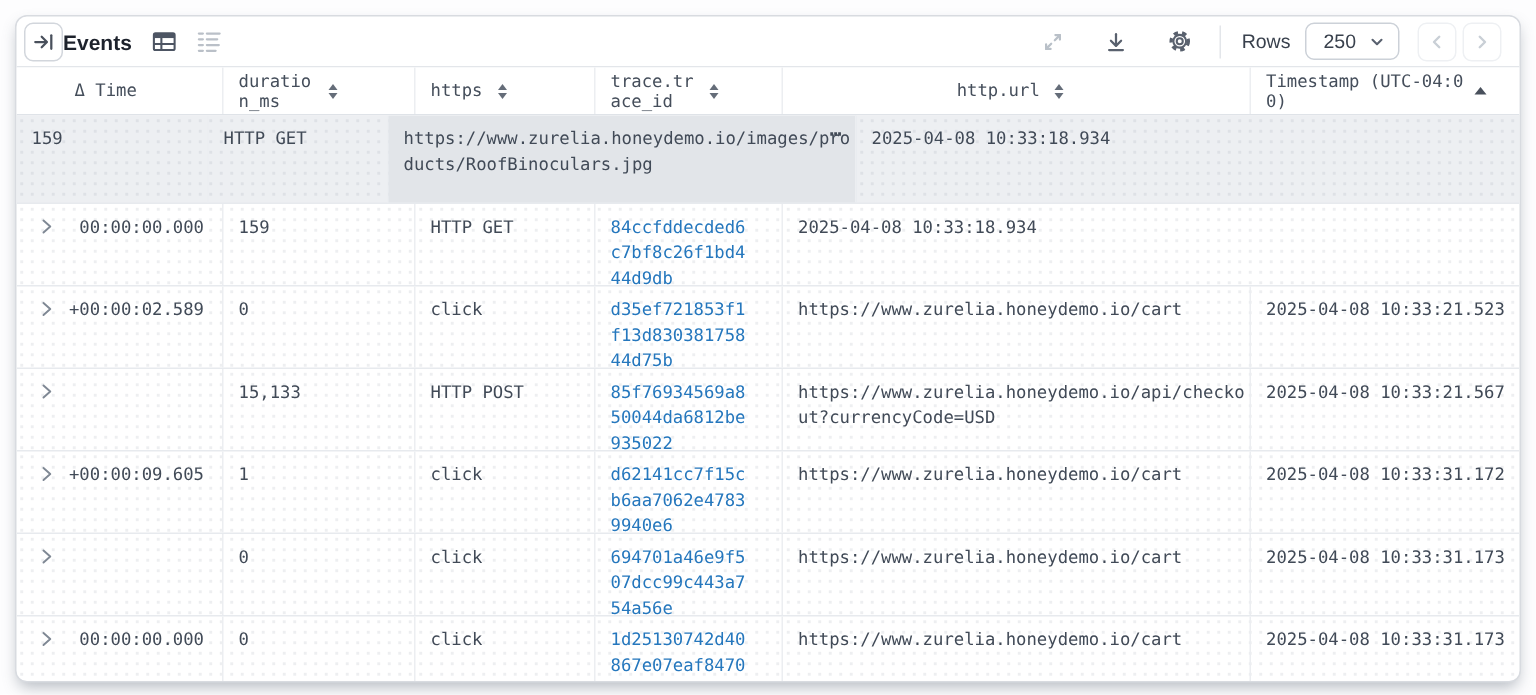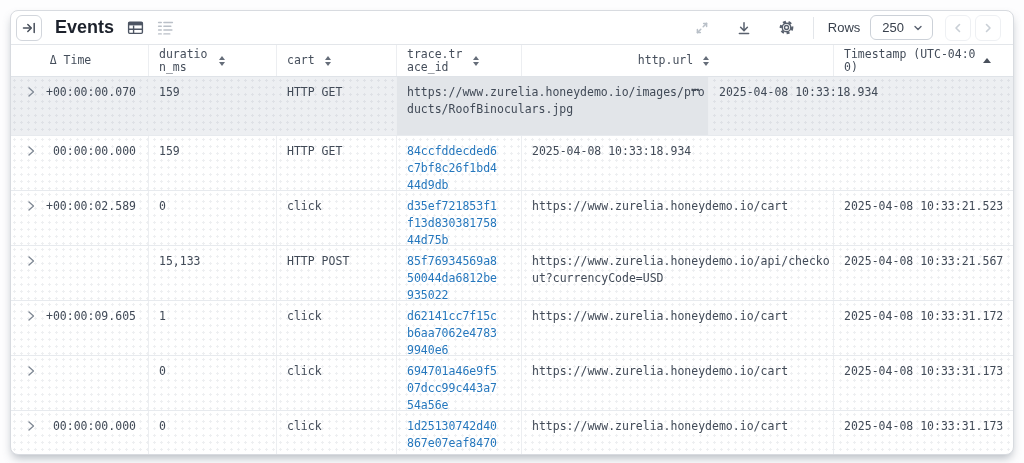--- a/index.html
+++ b/index.html
@@ -11,21 +11,21 @@
     --txt:#414a57; --hdrtxt:#454e5b; --bdr:#eceef1;
   }
   .panel { position:absolute; left:10px; top:10px; width:1004px; height:445px;
            background:#fff; border:1px solid #d8dbe0; border-radius:8px; overflow:hidden;
            box-shadow:0 5px 10px -2px rgba(96,106,120,.45); }
   
   .toolbar { height:34px; display:flex; align-items:center; padding:0 12px 0 5px;
              border-bottom:1px solid #e3e6ea; }
   .btn-collapse { width:26px; height:26px; border:1px solid #d2d6dc; border-radius:6px;
                   background:#fff; display:flex; align-items:center; justify-content:center; cursor:pointer; }
-  .title { margin-left:13px; font-size:18px; font-weight:700; color:#1d222c; }
+  .title { font-size:14px; font-weight:700; color:#1d222c; }
   .viewicon { margin-left:13px; display:flex; align-items:center; cursor:pointer; }
   .spacer { flex:1; }
   .tbicon { margin-left:26px; display:flex; align-items:center; cursor:pointer; }
   .vdiv { width:1px; height:22px; background:#e3e6ea; margin:0 6px 0 18px; }
   .rows-label { margin-left:8px; font-size:13px; color:#39414d; }
   .dropdown { margin-left:10px; display:flex; align-items:center; gap:9px;
               border:1px solid #ccd1d8; border-radius:6px; padding:4px 9px 4px 11px;
               font-size:13px; color:#39414d; cursor:pointer; background:#fff; }
   .pager { margin-left:12px; display:flex; gap:4px; }
   .pgbtn { width:26px; height:26px; border:1px solid #eef0f3; border-radius:6px;
@@ -169,21 +169,21 @@
         <span class="hlabel">Δ Time</span>
       </div>
       <div class="hcell c1">
         <span class="hlabel">duration_ms</span>
         <span class="sort-both">
           <i class="tri-up"></i>
           <i class="tri-down"></i>
         </span>
       </div>
       <div class="hcell c2">
-        <span class="hlabel">cart</span>
+        <span class="hlabel">https</span>
         <span class="sort-both">
           <i class="tri-up"></i>
           <i class="tri-down"></i>
         </span>
       </div>
       <div class="hcell c3">
         <span class="hlabel">trace.trace_id</span>
         <span class="sort-both">
           <i class="tri-up"></i>
           <i class="tri-down"></i>
@@ -198,28 +198,20 @@
       </div>
       <div class="hcell c5">
         <span class="hlabel">Timestamp (UTC-04:00)</span>
         <span class="sort-asc">
           <i class="tri-up"></i>
         </span>
       </div>
     </div>
   <div class="tbody">
       <div class="row selected">
-        <div class="cell c0">
-          <span class="chev">
-            <svg width="12" height="12" viewBox="0 0 12 12" fill="none" stroke="#7f8894" stroke-width="1.3" stroke-linecap="round" stroke-linejoin="round">
-              <polyline points="4,2 8.5,6 4,10"></polyline>
-            </svg>
-          </span>
-          <span class="tval">+00:00:00.070</span>
-        </div>
         <div class="cell c1"><span>159</span></div>
         <div class="cell c2"><span>HTTP GET</span></div>
         <div class="cell c4">
           <span class="url">https://www.zurelia.honeydemo.io/images/products/RoofBinoculars.jpg</span>
           <span class="dots">⋯</span>
         </div>
         <div class="cell c5"><span>2025-04-08 10:33:18.934</span></div>
       </div>
       <div class="row">
         <div class="cell c0">

